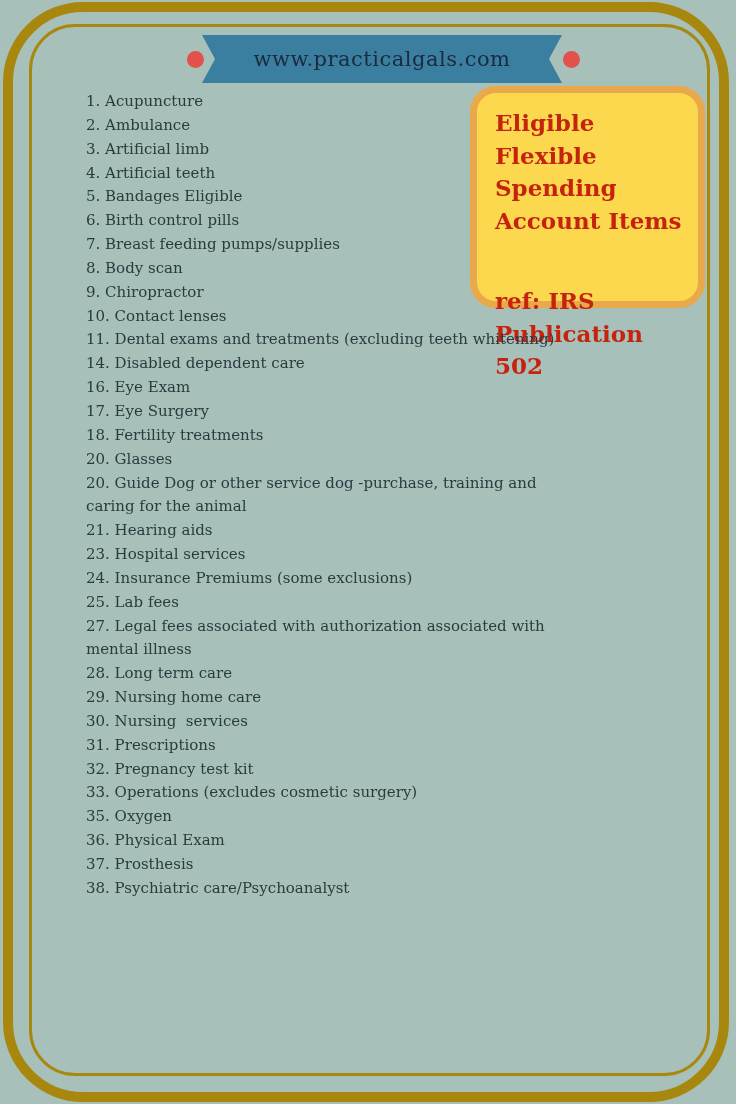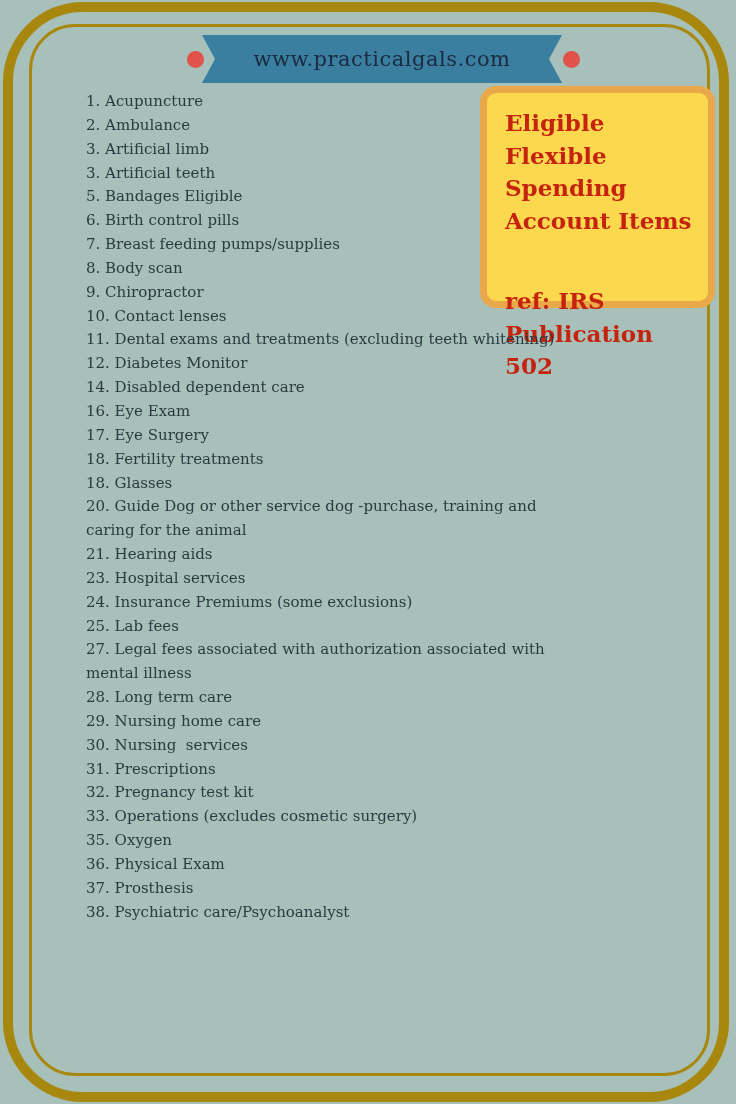--- a/index.html
+++ b/index.html
@@ -37,24 +37,24 @@
     font-size:21px;letter-spacing:.5px;white-space:nowrap;
   }
   .dot{
     position:absolute;width:17px;height:17px;border-radius:50%;
     background:var(--dot,#e0524a);
   }
   .dot-left{left:187px;top:51px;}
   .dot-right{left:563px;top:51px;}
   
   .badge{
-    position:absolute;left:480px;top:86px;width:235px;height:222px;
+    position:absolute;left:470px;top:86px;width:235px;height:222px;
     background:var(--badgeFill,#fcd84f);
     border:7px solid var(--badgeBorder,#e9a94b);
-    border-radius:16px;
+    border-radius:26px;
     box-sizing:border-box;
     padding:14px 8px 0 18px;
   }
   .badge-title,.badge-ref{
     color:var(--badgeText,#c5230d);
     font-size:23px;font-weight:bold;line-height:32.5px;
     white-space:pre-line;
   }
   .badge-ref{margin-top:48px;}
   
@@ -86,34 +86,33 @@
 Flexible Spending
 Account Items</div>
     <div class="badge-ref">ref: IRS
 Publication 502</div>
   </div>
 
   <div class="list">
       <div class="item">1. Acupuncture</div>
       <div class="item">2. Ambulance</div>
       <div class="item">3. Artificial limb</div>
-      <div class="item">3. Artificial teeth</div>
+      <div class="item">4. Artificial teeth</div>
       <div class="item">5. Bandages Eligible</div>
       <div class="item">6. Birth control pills</div>
       <div class="item">7. Breast feeding pumps/supplies</div>
       <div class="item">8. Body scan</div>
       <div class="item">9. Chiropractor</div>
       <div class="item">10. Contact lenses</div>
       <div class="item">11. Dental exams and treatments (excluding teeth whitening)</div>
-      <div class="item">12. Diabetes Monitor</div>
       <div class="item">14. Disabled dependent care</div>
       <div class="item">16. Eye Exam</div>
       <div class="item">17. Eye Surgery</div>
       <div class="item">18. Fertility treatments</div>
-      <div class="item">18. Glasses</div>
+      <div class="item">20. Glasses</div>
       <div class="item">20. Guide Dog or other service dog -purchase, training and
 caring for the animal</div>
       <div class="item">21. Hearing aids</div>
       <div class="item">23. Hospital services</div>
       <div class="item">24. Insurance Premiums (some exclusions)</div>
       <div class="item">25. Lab fees</div>
       <div class="item">27. Legal fees associated with authorization associated with
 mental illness</div>
       <div class="item">28. Long term care</div>
       <div class="item">29. Nursing home care</div>

